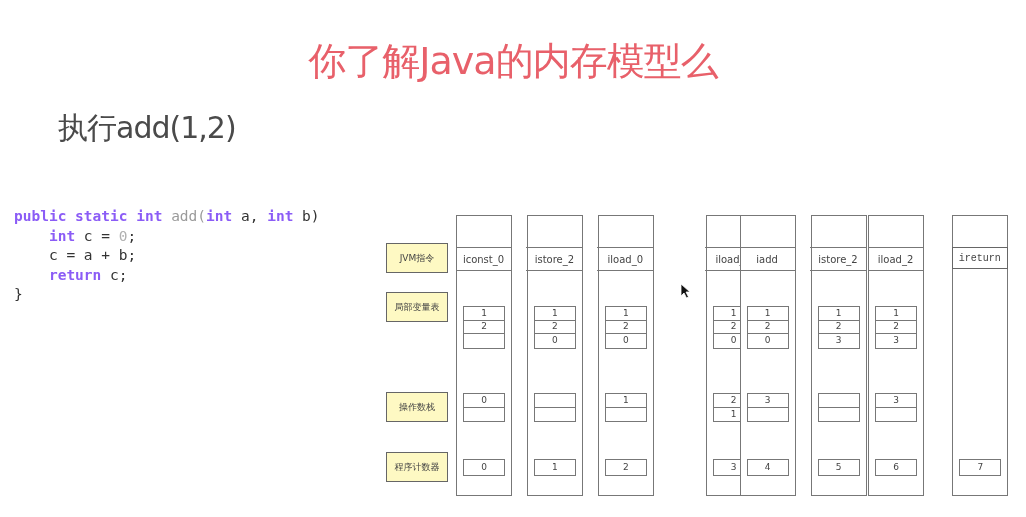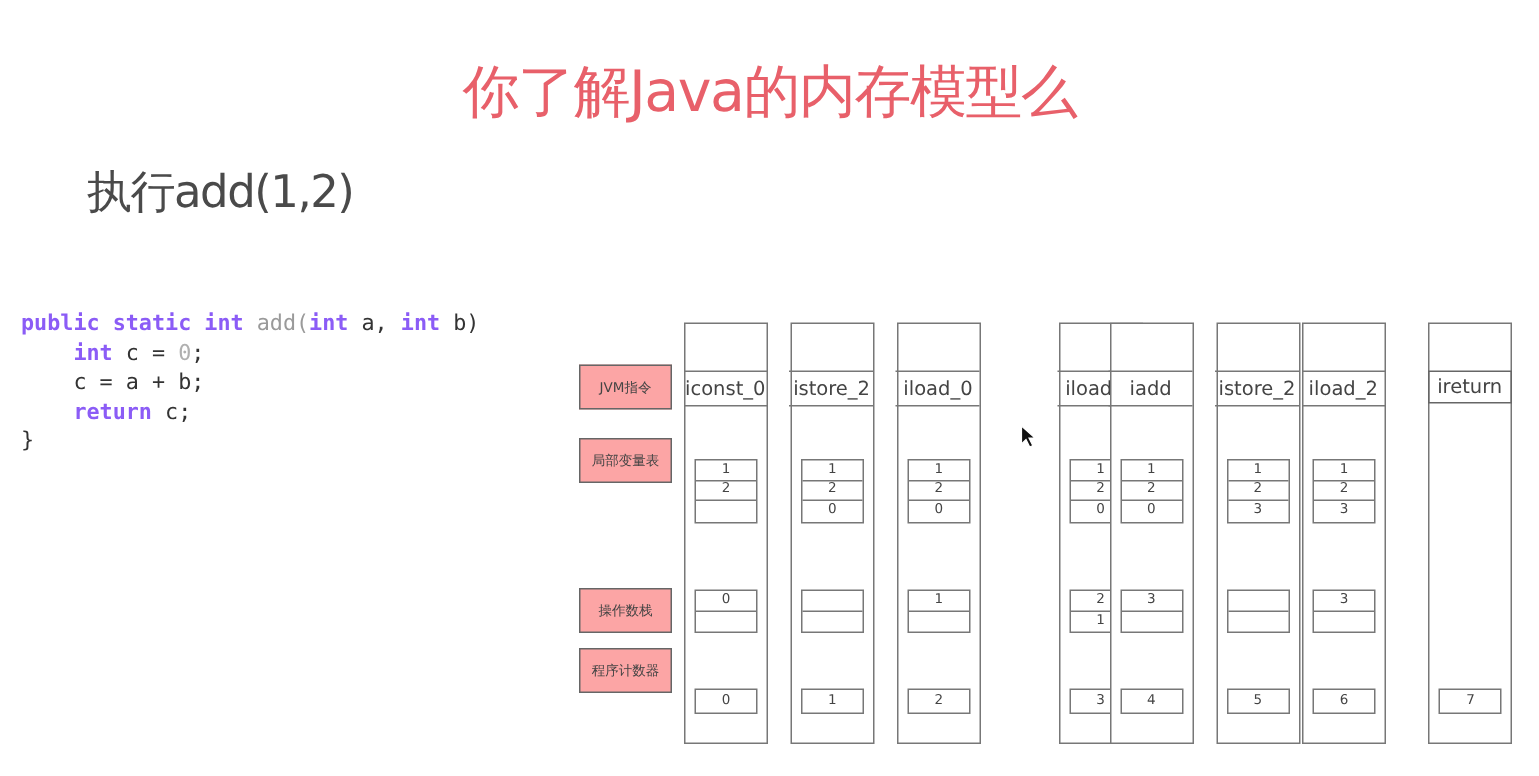--- a/index.html
+++ b/index.html
@@ -18,35 +18,35 @@
       position: absolute; left: 14px; top: 207px; margin: 0;
       font-family: "DejaVu Sans Mono", monospace; font-size: 14.5px; line-height: 19.5px; color: #333;
     }
     .code .kw { color: #8b5cf6; font-weight: bold; }
     .code .fn { color: #9a9a9a; }
     .code .num { color: #b0b0b0; }
     .code .line { white-space: pre; display: block; }
 
     .row-label {
       position: absolute; left: 386px; width: 60px; height: 28px;
-      border: 1.5px solid #666; background: #fca5a5;
+      border: 1.5px solid #666; background: #fef9c3;
       display: flex; align-items: center; justify-content: center;
       font-size: 9px; color: #444;
     }
     .col {
       position: absolute; top: 215px; width: 56px; height: 281px;
       border: 1.5px solid #777; box-sizing: border-box; background: #fff;
     }
     .instr {
       position: absolute; left: -1.5px; top: 31px; width: 56px; height: 22px;
       border-top: 1.5px solid #777; border-bottom: 1.5px solid #777;
       display: flex; align-items: center; justify-content: center;
-      font-size: 13px; color: #444;
+      font-size: 10px; color: #444;
     }
-    .col.last .instr { border: 1.5px solid #666; left: -1.5px; width: 56px; box-sizing: border-box; }
+    .col.last .instr { border: 1.5px solid #666; left: -1.5px; width: 56px; box-sizing: border-box; font-family: Liberation Mono, monospace; }
     .stack {
       position: absolute; left: 6px; width: 42px;
       border: 1.2px solid #777; box-sizing: border-box;
     }
     .cell {
       height: 13.5px; border-bottom: 1.2px solid #777; box-sizing: border-box;
       display: flex; align-items: center; justify-content: center;
       font-size: 9px; color: #444; line-height: 1;
     }
     .cell:last-child { border-bottom: none; }
@@ -62,21 +62,21 @@
 <body>
 
 <div class="title">你了解Java的内存模型么</div>
 <div class="subtitle">执行add(1,2)</div>
 
 <pre class="code" id="code"><span class="line"><span class="kw">public static int </span><span class="fn">add(</span><span class="kw">int</span><span> a, </span><span class="kw">int</span><span> b)</span></span><span class="line"><span>    </span><span class="kw">int</span><span> c = </span><span class="num">0</span><span>;</span></span><span class="line"><span>    c = a + b;</span></span><span class="line"><span>    </span><span class="kw">return</span><span> c;</span></span><span class="line"><span>}</span></span></pre>
 
 <div class="row-label" style="top:243px">JVM指令</div>
 <div class="row-label" style="top:292px">局部变量表</div>
 <div class="row-label" style="top:392px">操作数栈</div>
-<div class="row-label" style="top:432px">程序计数器</div>
+<div class="row-label" style="top:452px">程序计数器</div>
 
 <div id="columns">
     <div class="col" style="left: 456px;">
       <div class="instr">iconst_0</div>
       <div class="stack locals">
         <div class="cell">1</div>
         <div class="cell">2</div>
         <div class="cell"></div>
       </div>
       <div class="stack opstack">

